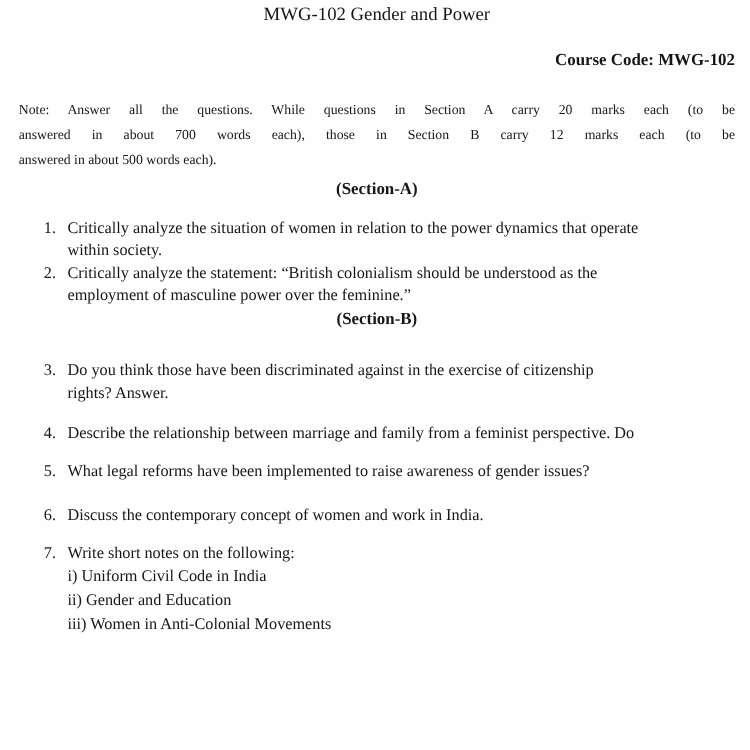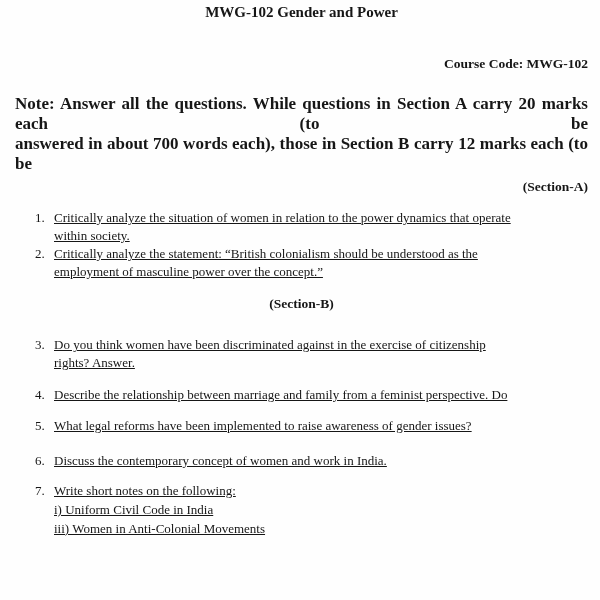--- a/index.html
+++ b/index.html
@@ -8,59 +8,59 @@
     height: 600px;
     background: #fefefe;
     color: #161616;
     font-family: "Liberation Serif", serif;
     overflow: hidden;
   }
   .doc { padding: 2px 12px 0 15px; }
 
   .doc-title {
     text-align: center;
-    font-weight: 700;
+    font-weight: 400;
     font-size: 15px;
     line-height: 20px;
   }
 
   .codes {
-    margin-top: 32px;
+    margin-top: 16px;
     text-align: right;
     font-weight: 700;
     font-size: 13.5px;
     line-height: 19px;
     font-family: Liberation Serif, serif;
   }
 
   .note {
     margin-top: 21px;
-    font-weight: 700;
-    font-size: 17px;
+    font-weight: 400;
+    font-size: 11px;
     line-height: 20px;
   }
   .note-line { text-align: justify; text-align-last: justify; }
   .note-line:last-child { text-align-last: auto; }
 
   .section-label {
     text-align: center;
     font-weight: 700;
     font-size: 13.5px;
     line-height: 19px;
   }
-  .section-label.a { margin-top: 3px; text-align: right; }
-  .section-label.b { margin-top: 13px; }
+  .section-label.a { margin-top: 3px; }
+  .section-label.b { }
 
   .q {
     display: flex;
     align-items: flex-start;
     font-size: 13px;
   }
   .qnum { flex: none; width: 19px; margin-left: 20px; line-height: 18px; }
-  .qtext { flex: 1; text-decoration: underline; }
+  .qtext { flex: 1; }
   .qline { line-height: 18px; }
 
   .q1 { margin-top: 13px; }
   .q3 { margin-top: 23px; }
   .q4 { margin-top: 14px; }
   .q5 { margin-top: 13px; }
   .q6 { margin-top: 17px; }
   .q7 { margin-top: 11px; }
   .q7 .qnum, .q7 .qline { line-height: 19px; }
 </style>
@@ -73,46 +73,47 @@
     <div>MWG-102 Gender and Power</div>
   </div>
 
   <div class="codes">
     <div>Course Code: MWG-102</div>
   </div>
 
   <div class="note">
     <div class="note-line">Note: Answer all the questions. While questions in Section A carry 20 marks each (to be</div>
     <div class="note-line">answered in about 700 words each), those in Section B carry 12 marks each (to be</div>
+    <div class="note-line">answered in about 500 words each).</div>
   </div>
 
   <div class="section-label a">(Section-A)</div>
 
   <div class="q q1">
     <span class="qnum">1.</span>
     <div class="qtext">
       <div class="qline">Critically analyze the situation of women in relation to the power dynamics that operate</div>
       <div class="qline">within society.</div>
     </div>
   </div>
 
   <div class="q q2">
     <span class="qnum">2.</span>
     <div class="qtext">
       <div class="qline">Critically analyze the statement: “British colonialism should be understood as the</div>
-      <div class="qline">employment of masculine power over the concept.”</div>
+      <div class="qline">employment of masculine power over the feminine.”</div>
     </div>
   </div>
 
   <div class="section-label b">(Section-B)</div>
 
   <div class="q q3">
     <span class="qnum">3.</span>
     <div class="qtext">
-      <div class="qline">Do you think women have been discriminated against in the exercise of citizenship</div>
+      <div class="qline">Do you think those have been discriminated against in the exercise of citizenship</div>
       <div class="qline">rights? Answer.</div>
     </div>
   </div>
 
   <div class="q q4">
     <span class="qnum">4.</span>
     <div class="qtext">
       <div class="qline">Describe the relationship between marriage and family from a feminist perspective. Do</div>
     </div>
   </div>
@@ -129,17 +130,18 @@
     <div class="qtext">
       <div class="qline">Discuss the contemporary concept of women and work in India.</div>
     </div>
   </div>
 
   <div class="q q7">
     <span class="qnum">7.</span>
     <div class="qtext">
       <div class="qline">Write short notes on the following:</div>
       <div class="qline">i) Uniform Civil Code in India</div>
+      <div class="qline">ii) Gender and Education</div>
       <div class="qline">iii) Women in Anti-Colonial Movements</div>
     </div>
   </div>
 
 </div>
 
 </body></html>

